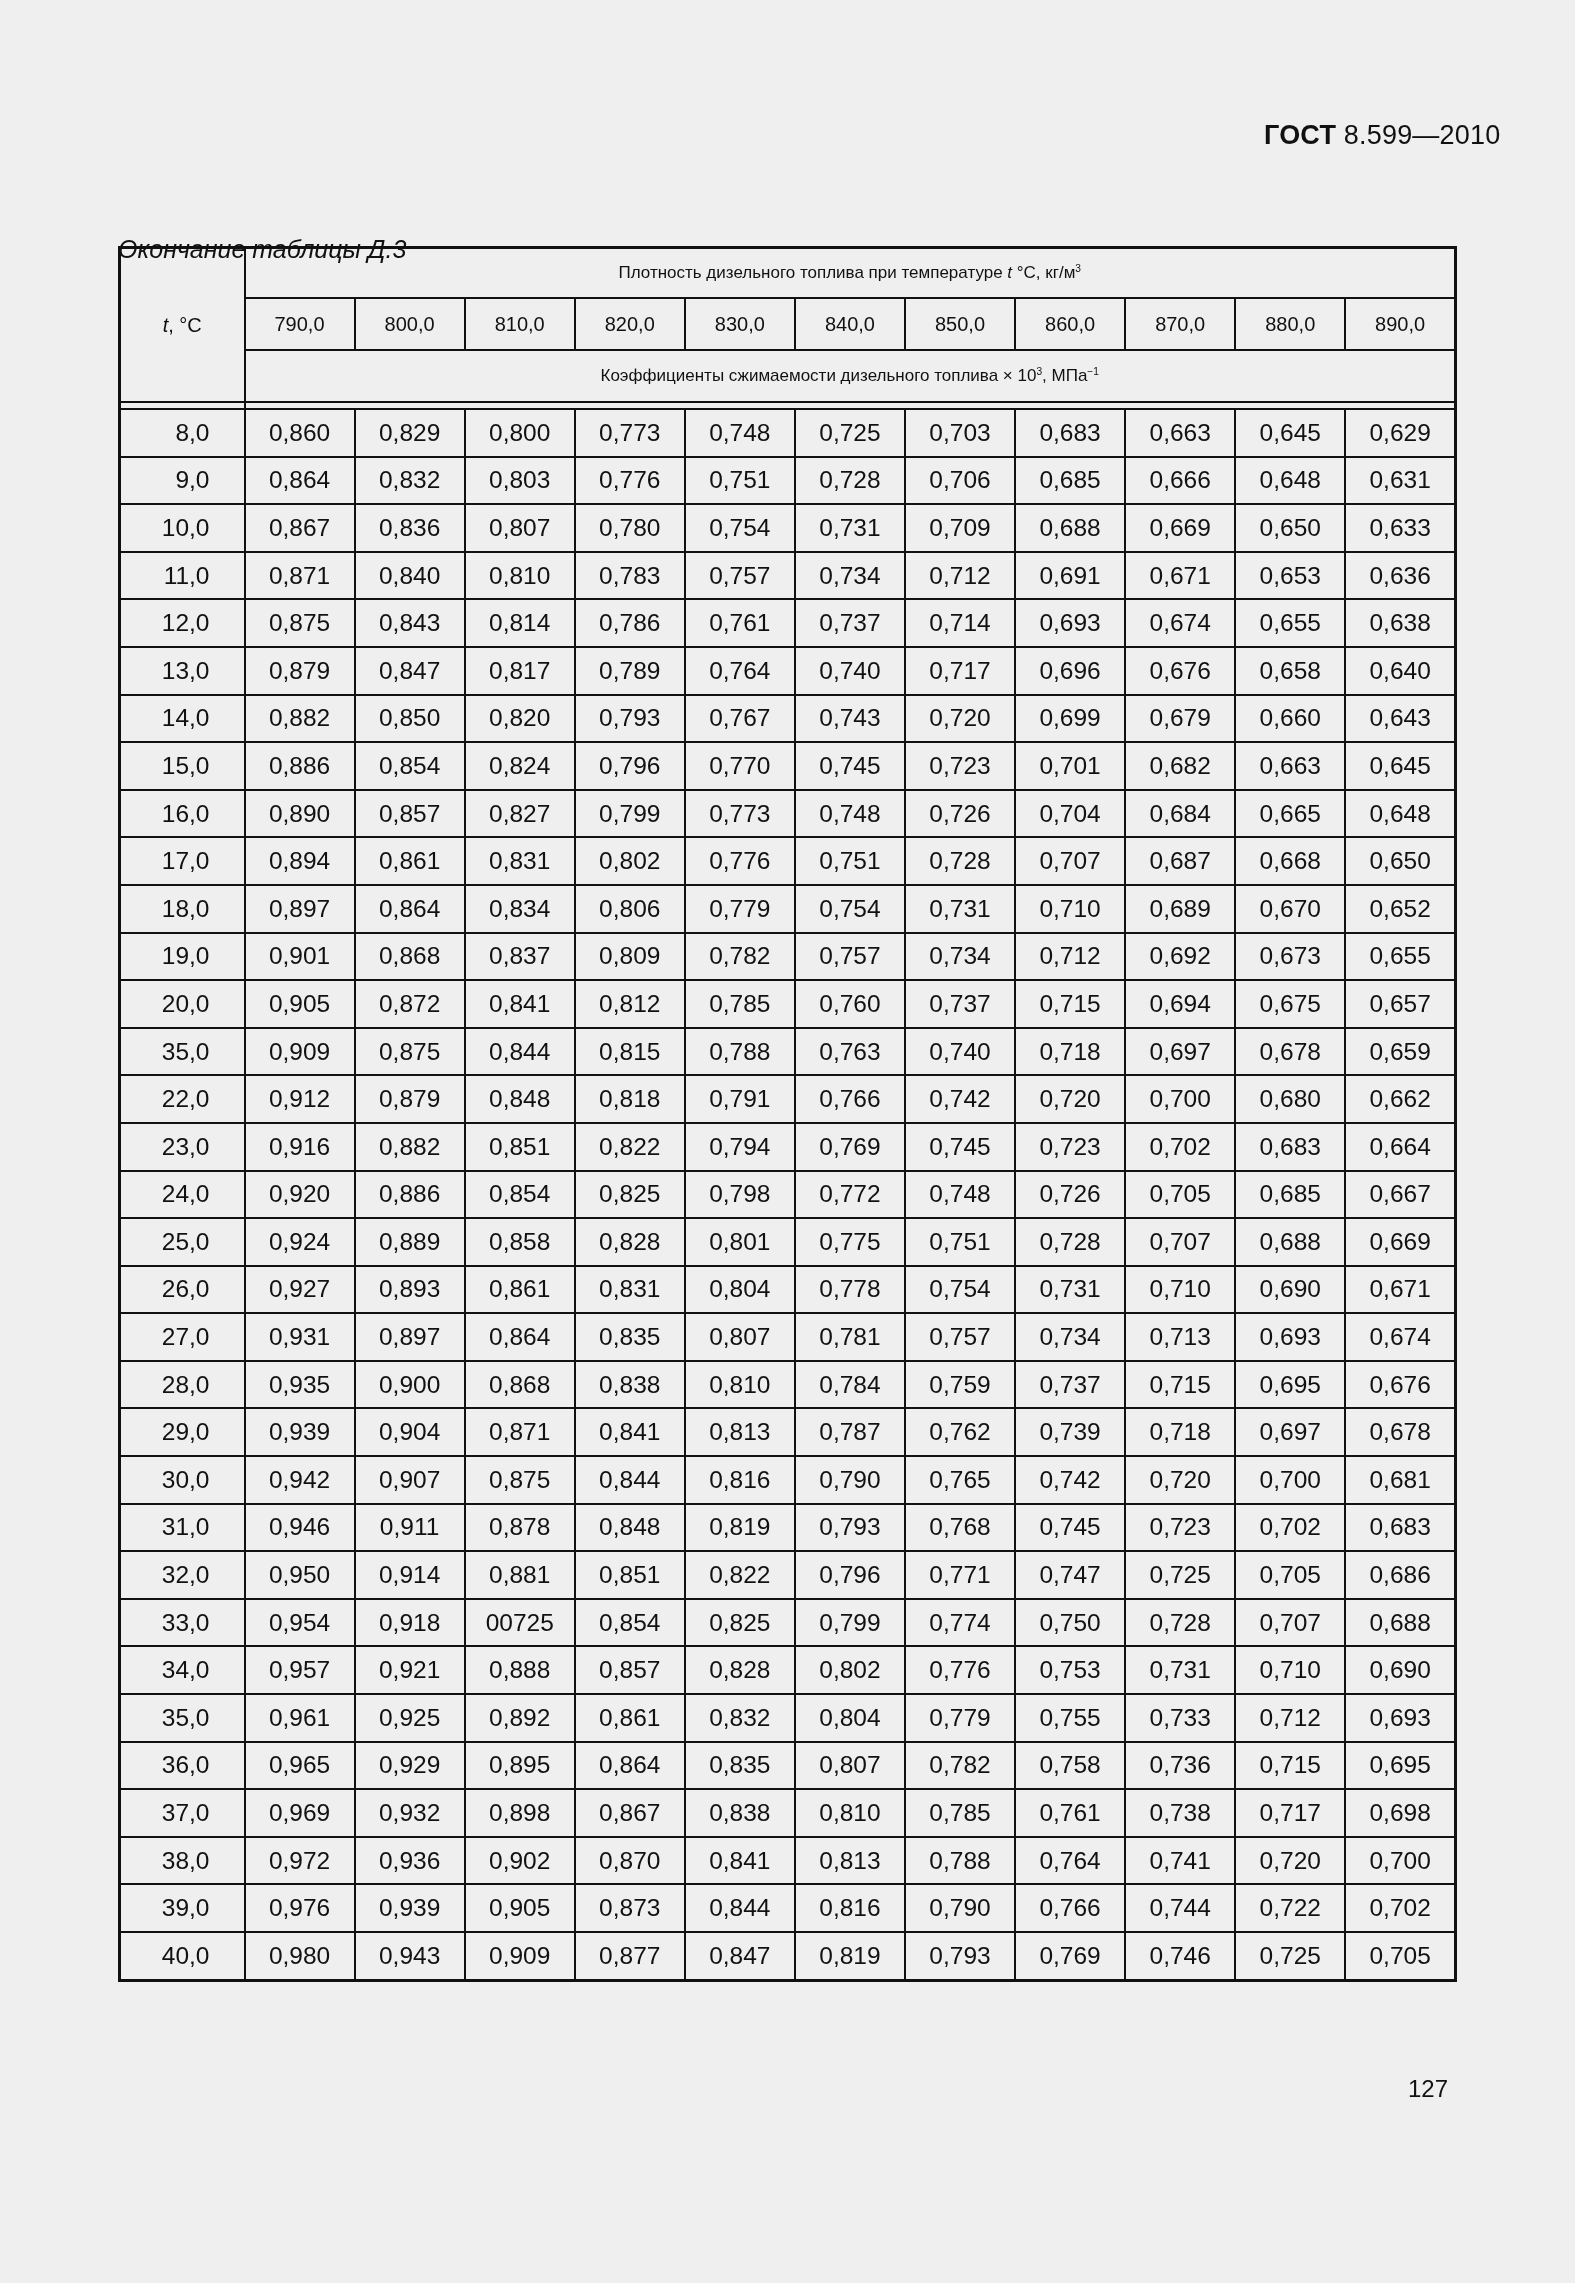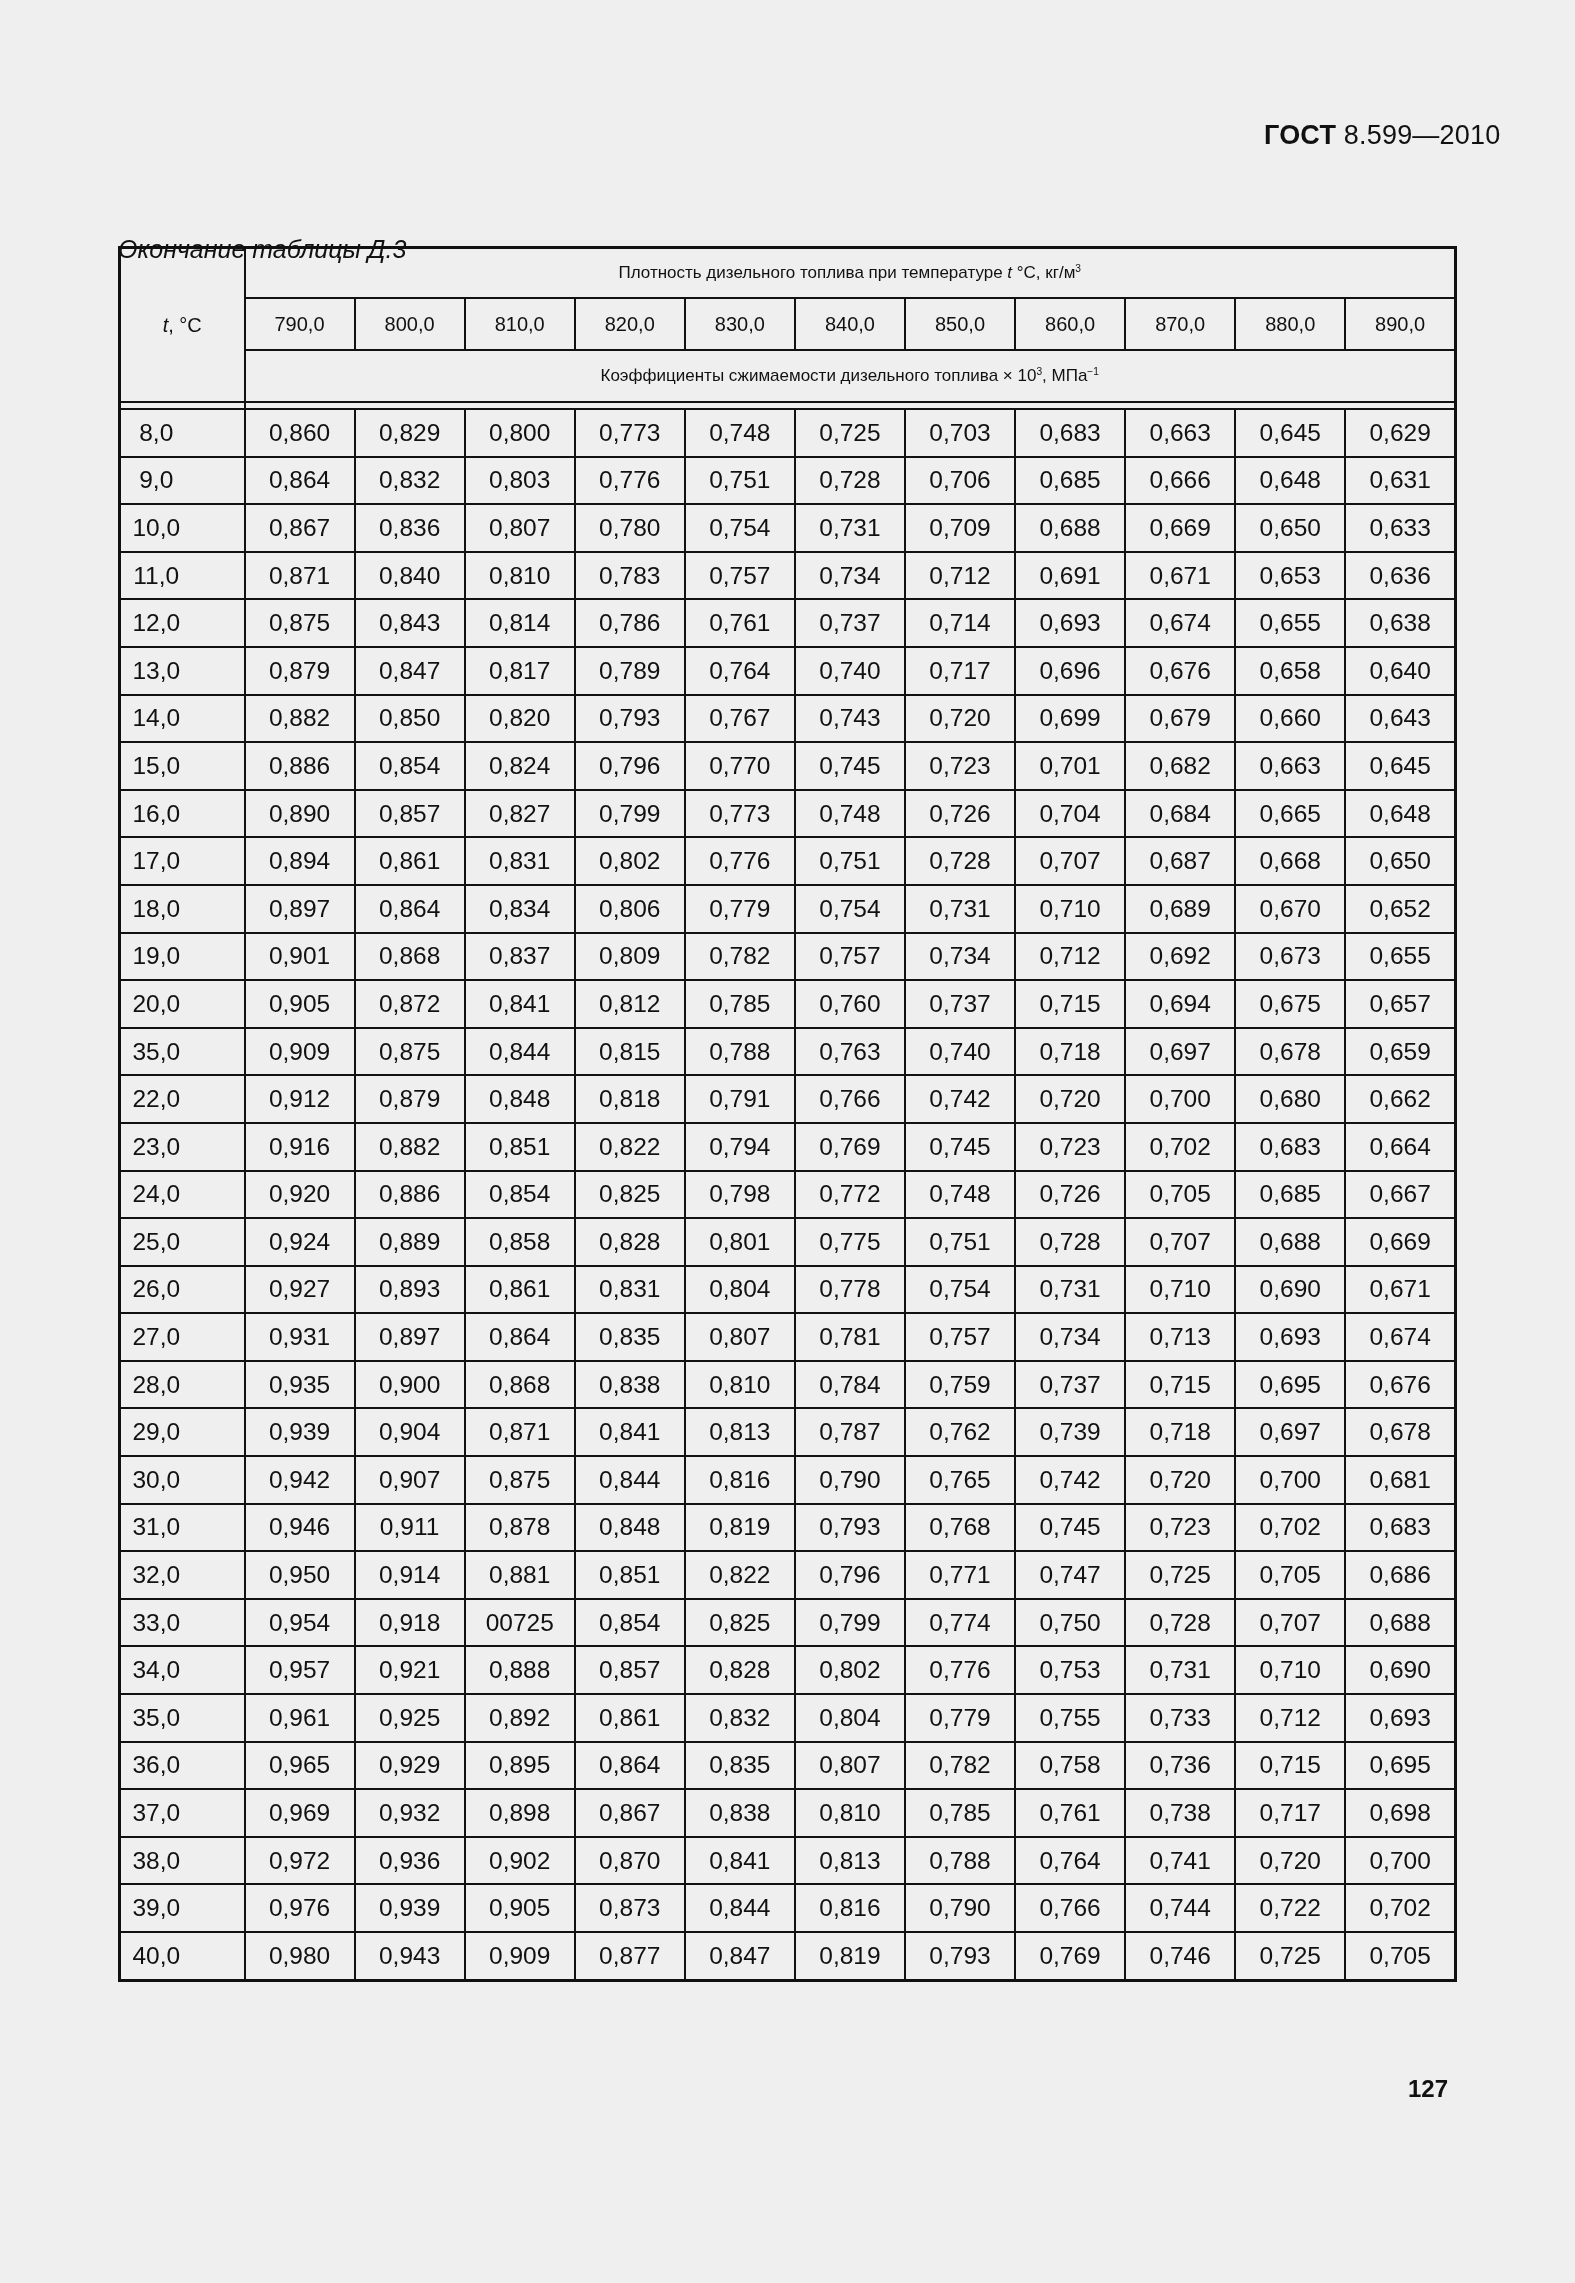--- a/index.html
+++ b/index.html
@@ -16,21 +16,20 @@
     font-size: 27px; letter-spacing: 0.2px;
   }
   .doc-id b { font-weight: bold; }
   .caption {
     position: absolute; top: 199px; left: 118px;
     font-size: 25px; font-style: italic; margin-top: 36px;
   }
   .page-number {
     position: absolute; top: 2075px; left: 1408px;
     font-size: 24px;
-    font-weight: bold;
   }
   table.main {
     position: absolute; top: 246px; left: 118px;
     width: 1339px;
     border-collapse: collapse;
     border: 3px solid #111;
     table-layout: fixed;
   }
   table.main td, table.main th {
     border: 2px solid #111;
@@ -38,21 +37,21 @@
     padding: 0;
     font-weight: normal;
   }
   .col-t { width: 125px; }
   .hdr-title { height: 48px; font-size: 17px; }
   .hdr-dens { height: 50px; font-size: 20px; }
   .hdr-coef { height: 50px; font-size: 17px; }
   .hdr-t { font-size: 20px; }
   .spacer td { height: 5px; border-bottom: 2px solid #111; border-top: 2px solid #111; }
   .data td { height: 45.6px; font-size: 24.5px; }
-  .data td.tval { text-align: center; padding-right: 52px; }
+  .data td.tval { text-align: right; padding-right: 34px; }
   sup { font-size: 0.6em; vertical-align: 0.6em; line-height: 0; }
   i { font-style: italic; }
 </style>
 </head>
 <body>
 
 <div class="doc-id">
   <b>ГОСТ</b>
   <span>8.599—2010</span>
 </div>

